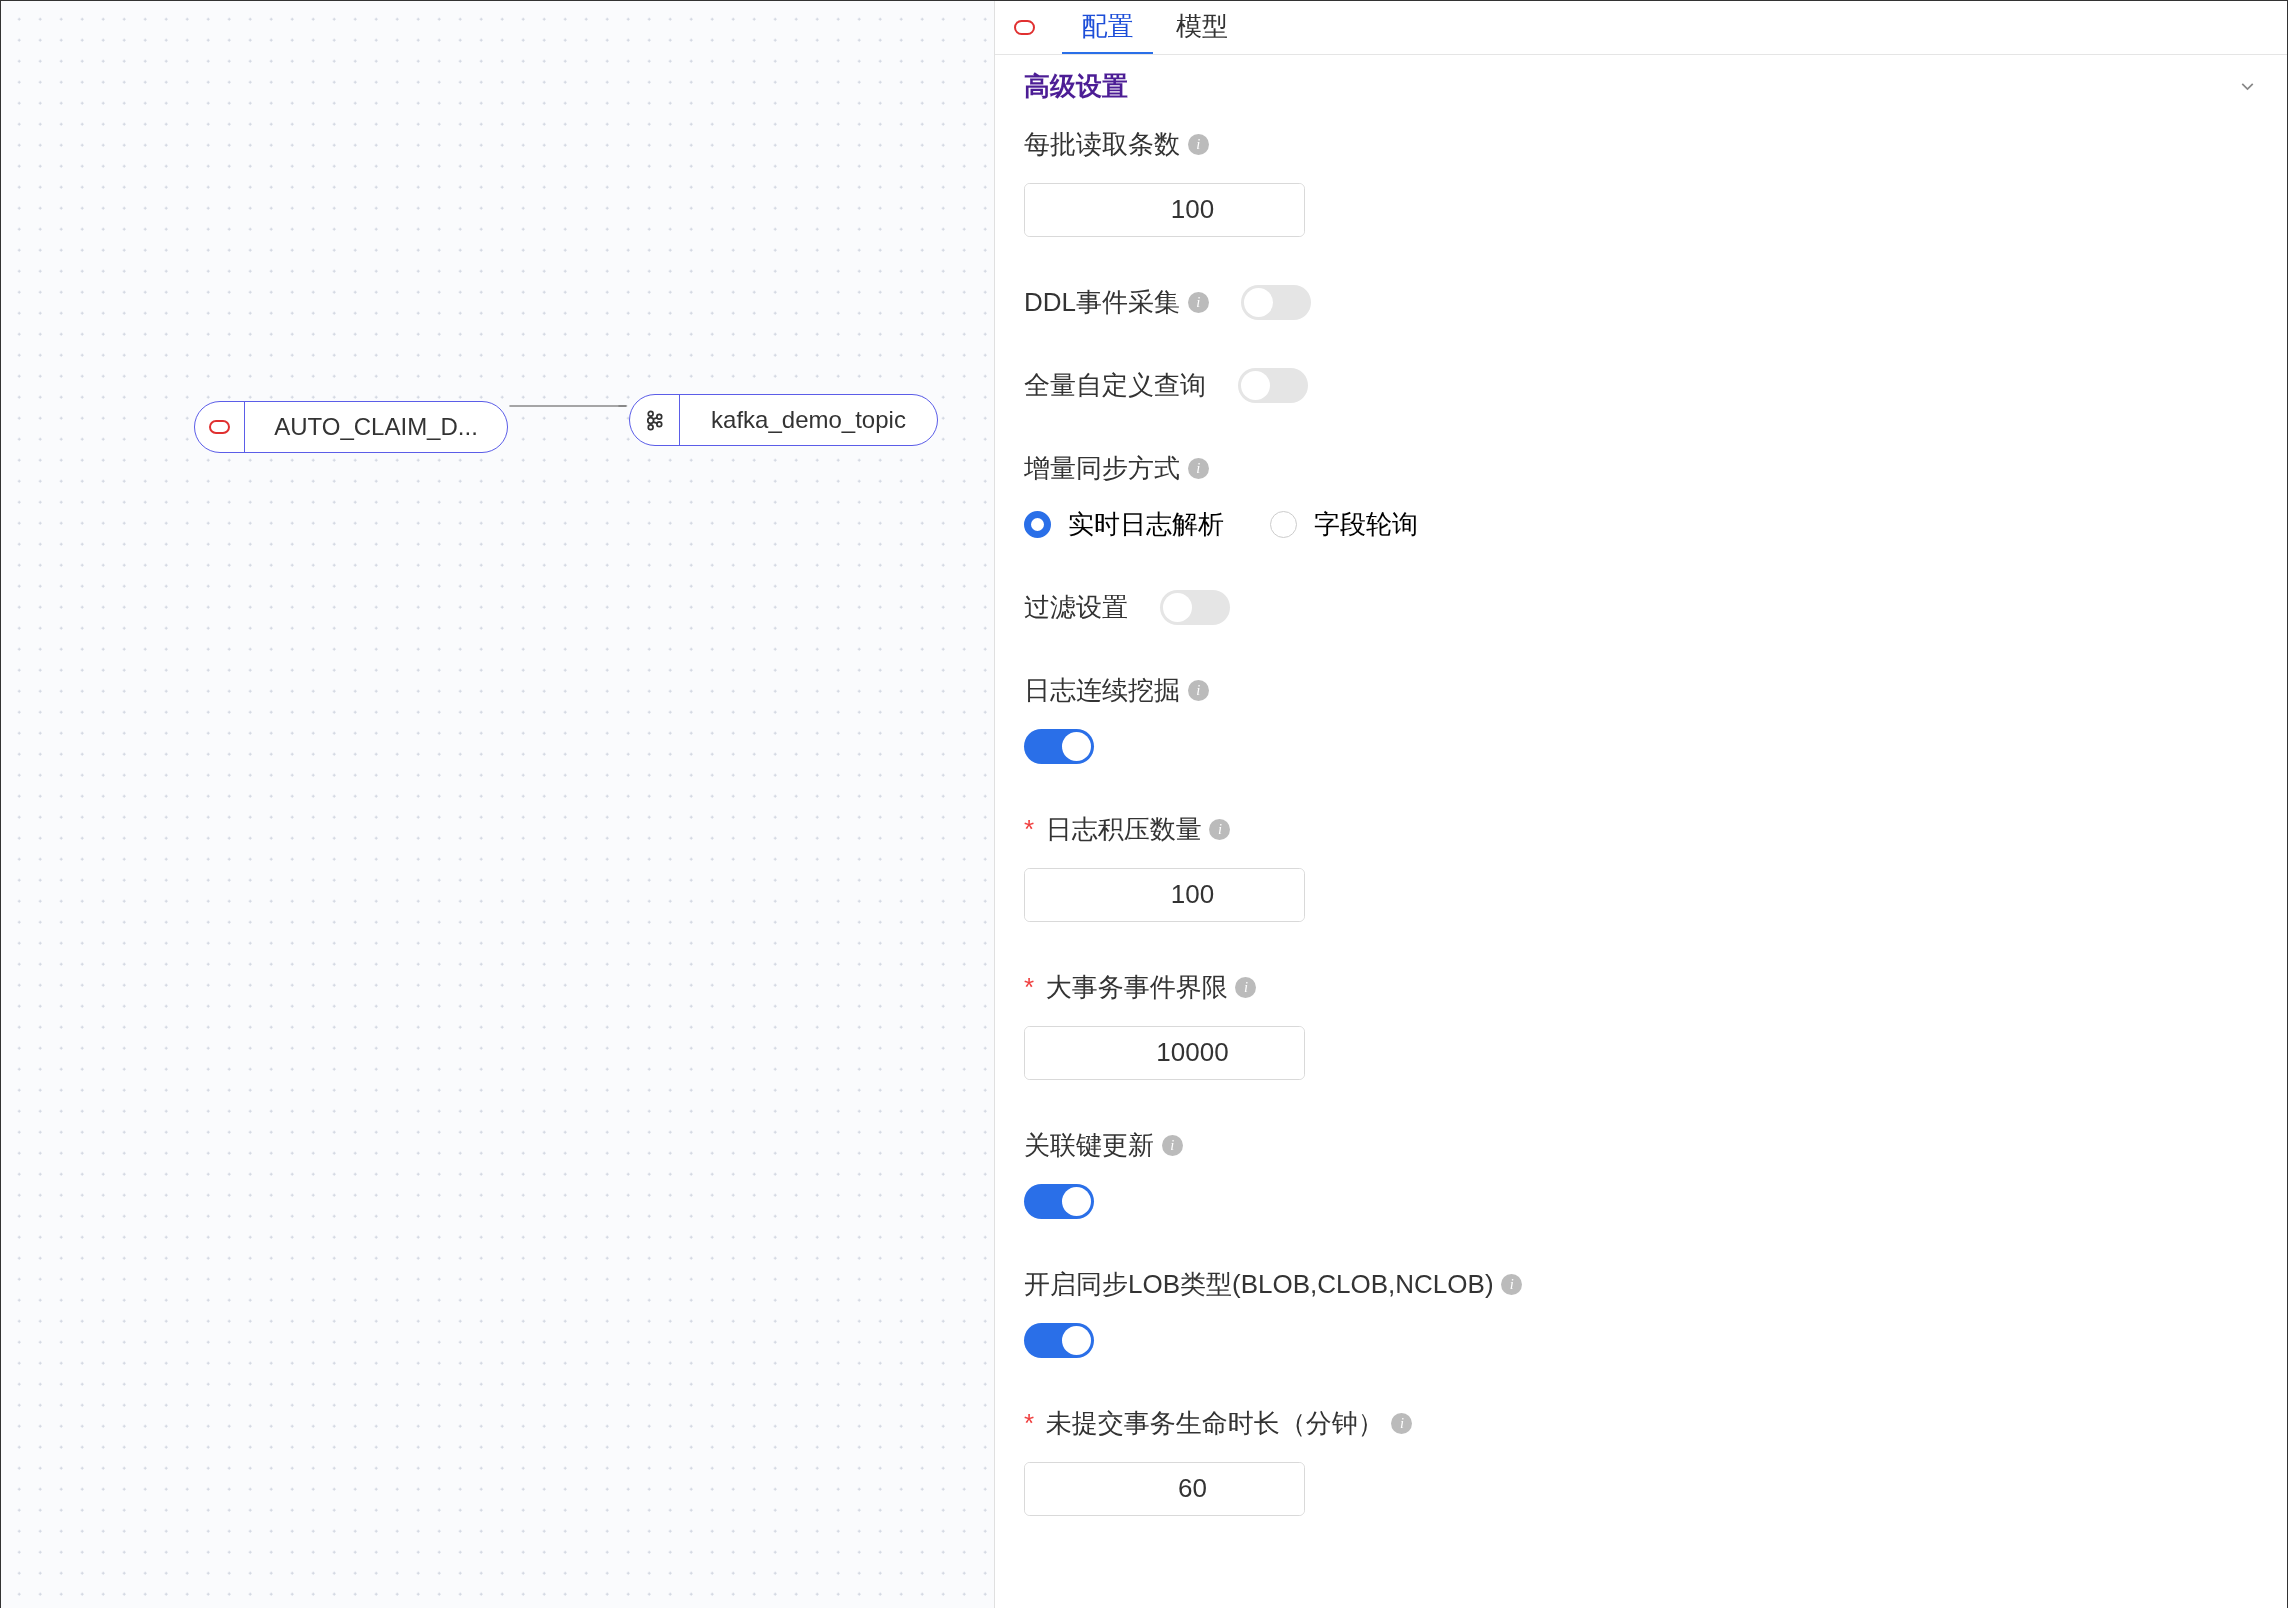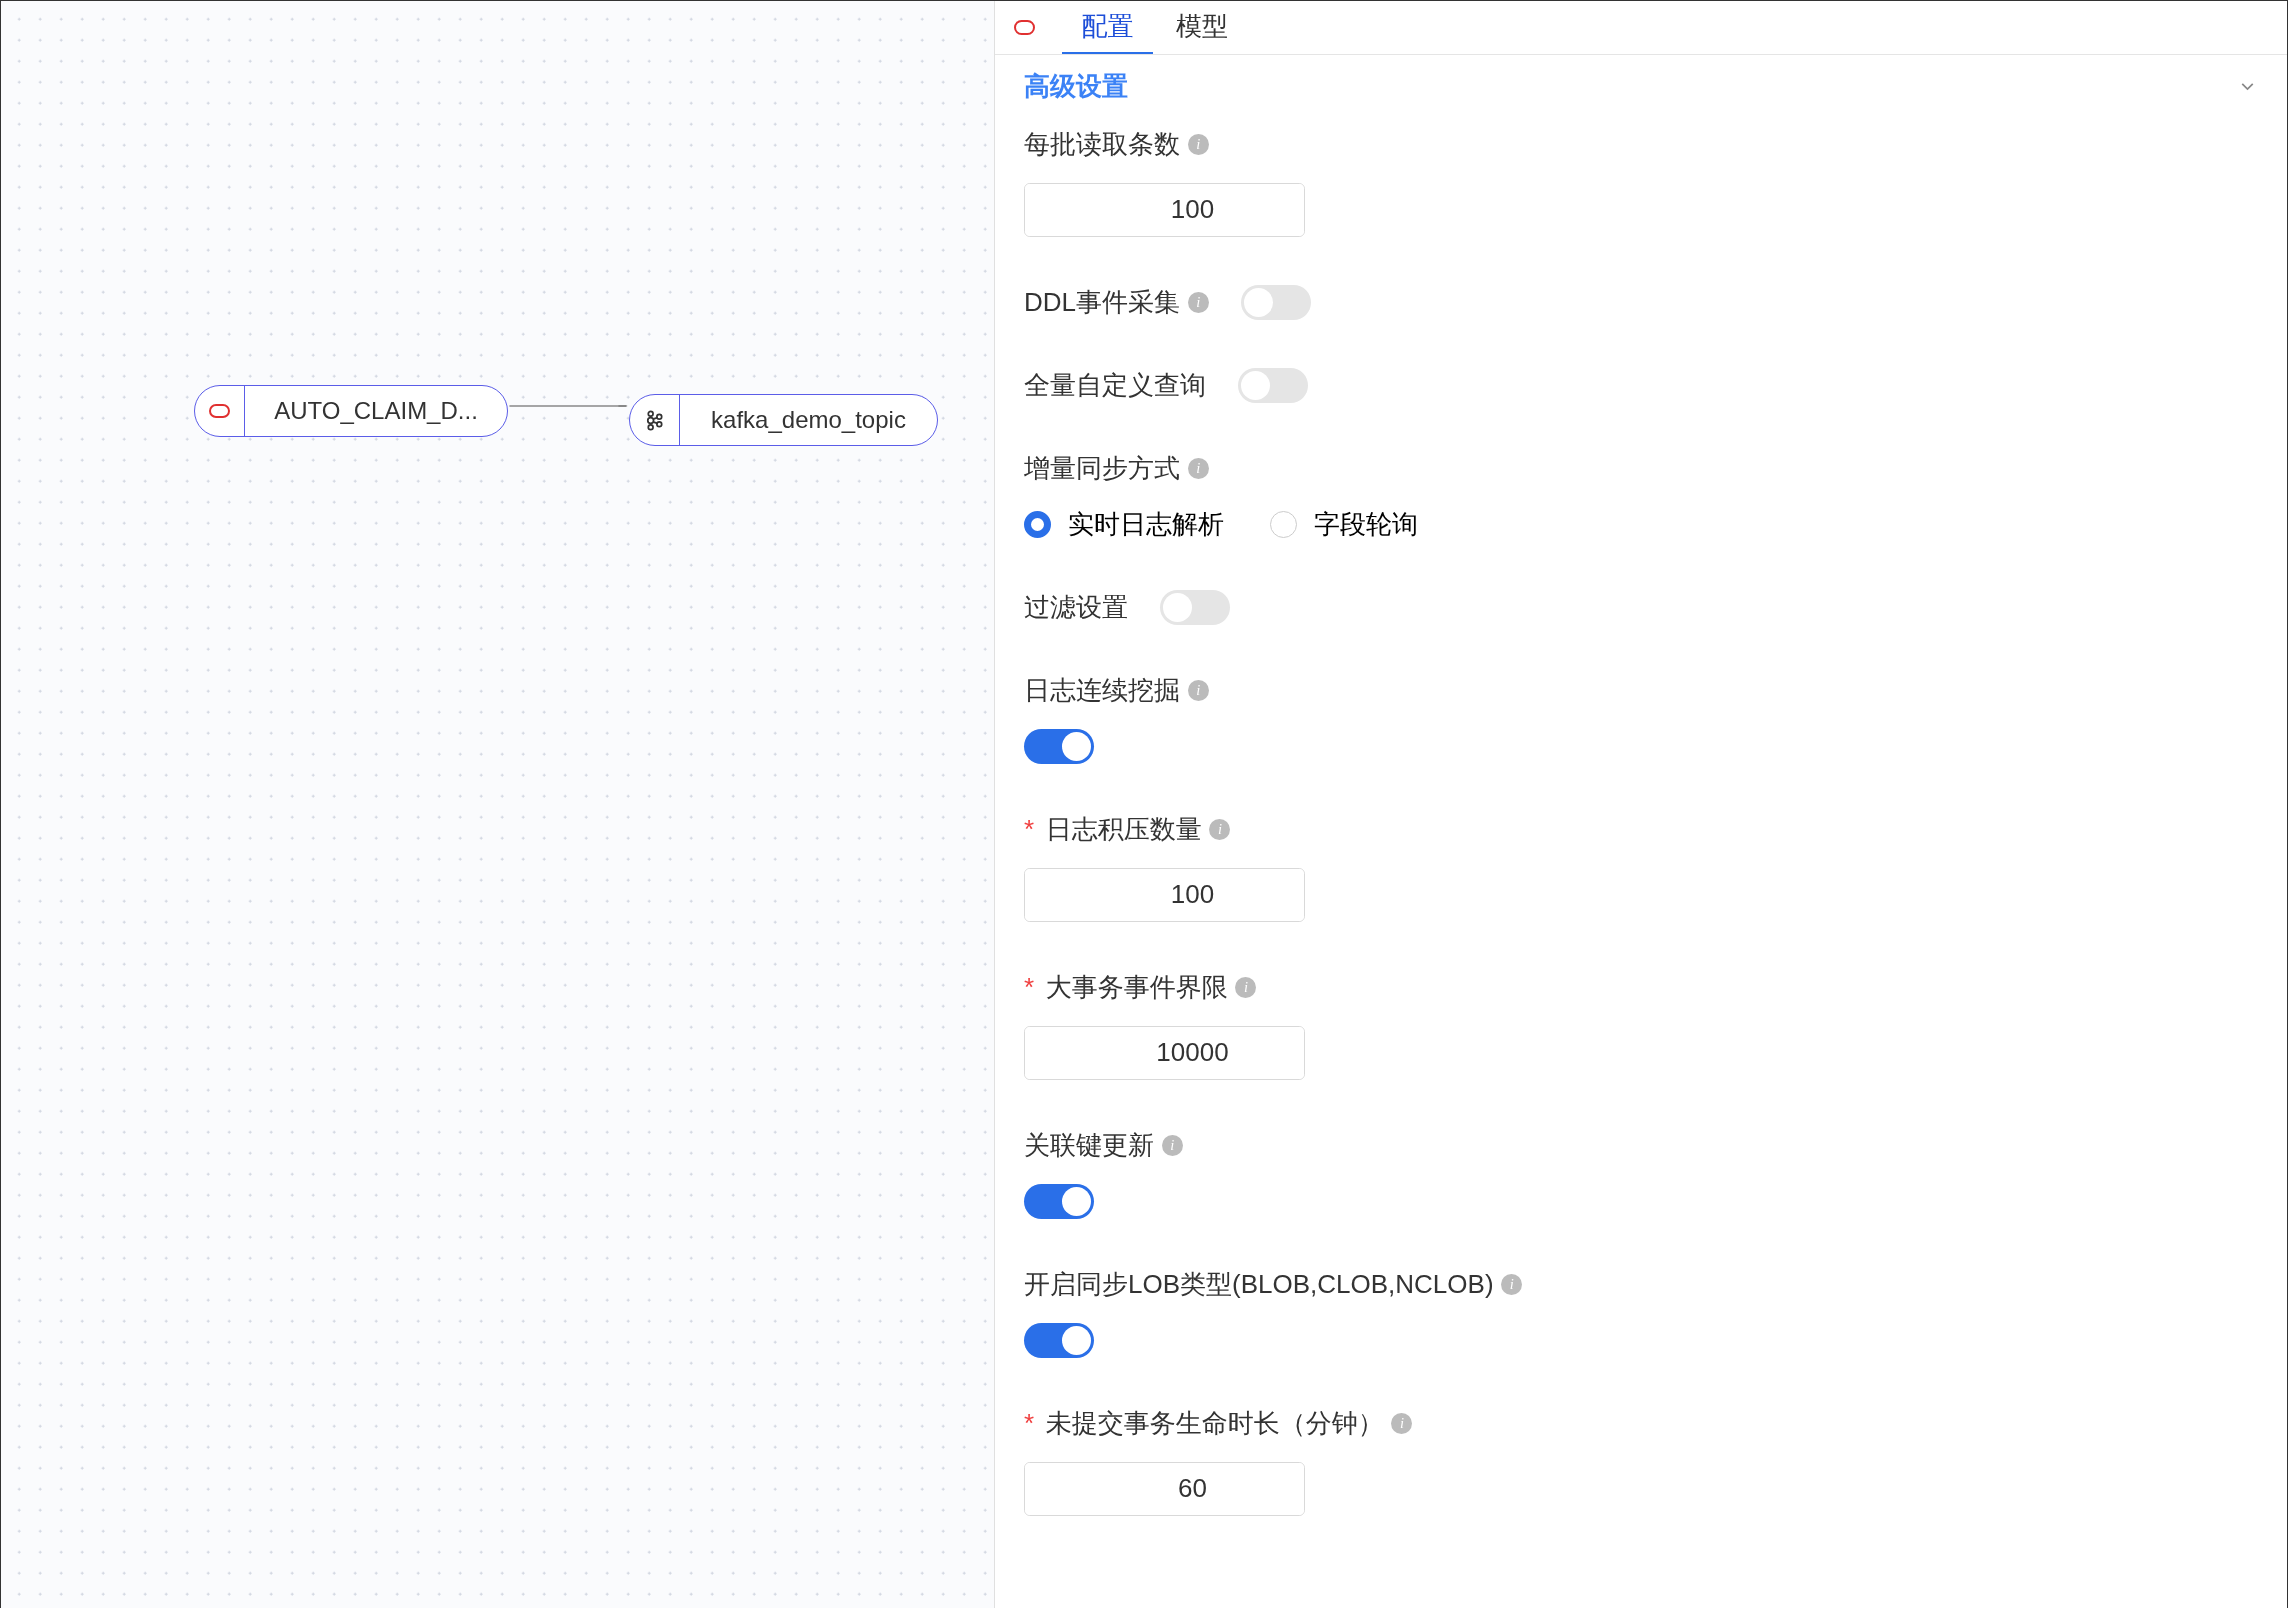--- a/index.html
+++ b/index.html
@@ -25,21 +25,21 @@
     .node {
       position: absolute;
       display: flex;
       align-items: center;
       background: #fff;
       border: 1.9px solid #5b5de8;
       border-radius: 29px;
       height: 52px;
       overflow: hidden;
     }
-    .node-1 { top: 384px; left: 193px; width: 314px; }
+    .node-1 { top: 400px; left: 193px; width: 314px; }
     .node-2 { top: 393px; left: 628px; width: 309px; }
     .node-icon {
       width: 50px;
       height: 100%;
       display: flex;
       align-items: center;
       justify-content: center;
       border-right: 1px solid #5b5de8;
       flex-shrink: 0;
     }
@@ -101,21 +101,21 @@
     }
     .tab.active { color: #1d4ed8; border-bottom-color: #2a6fe8; }
 
     .section-header {
       display: flex;
       justify-content: space-between;
       align-items: center;
       padding: 13.5px 29px;
       font-size: 26px;
       font-weight: 600;
-      color: #3b82f6;
+      color: #4c1d95;
     }
     .chevron-down-icon { width: 21px; height: 21px; }
     .chevron-down-icon path { stroke: #888; stroke-width: 2; fill: none; }
 
     .form-body { padding: 9.7px 29px 39px 29px; }
     .form-item { margin-bottom: 48px; }
     .form-label {
       display: flex;
       align-items: center;
       font-size: 26px;

